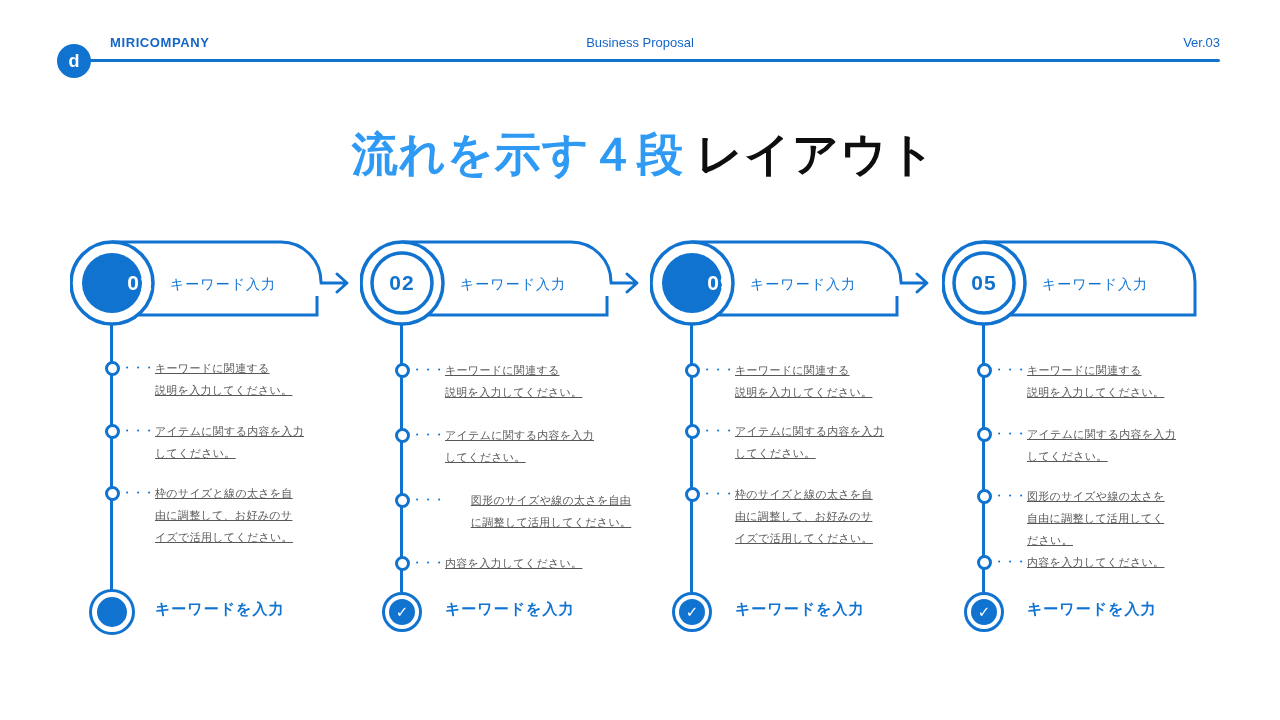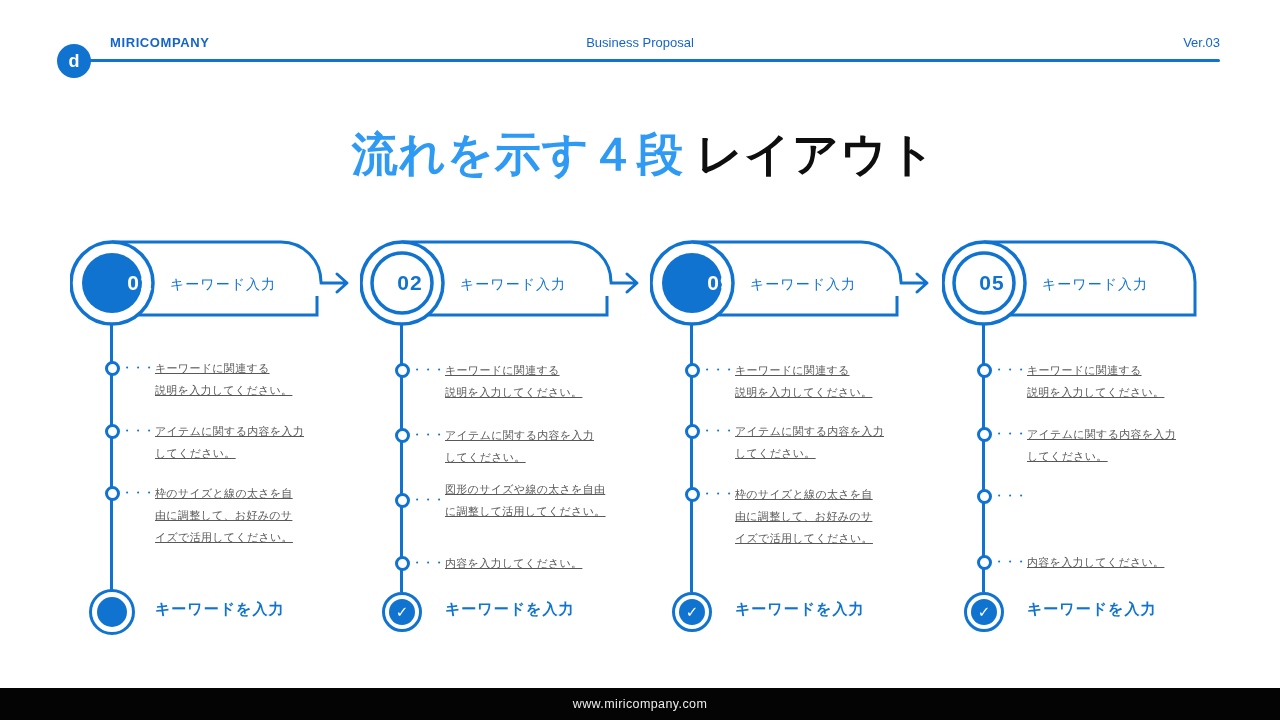--- a/index.html
+++ b/index.html
@@ -21,21 +21,21 @@
   .title{position:absolute;top:121px;left:0;width:100%;margin:4px;text-align:center;
         font-size:46px;font-weight:900;letter-spacing:1px;line-height:58px;}
   .t-blue{color:var(--title-blue);}
   .t-black{color:#0e0e0e;margin-left:12px;}
   
   .column{position:absolute;top:238px;width:292px;height:400px;}
   .head-svg{position:absolute;left:0;top:0;width:292px;height:96px;}
   .num{position:absolute;left:14px;top:33px;width:56px;text-align:center;
         font-size:21px;font-weight:600;letter-spacing:1px;line-height:24px;}
   .num.filled{color:#ffffff;margin-left:28px;}
-  .num.outline{color:var(--primary);padding-left:8px;}
+  .num.outline{color:var(--primary);}
   .tab-label{position:absolute;left:88px;top:36px;width:130px;text-align:center;
         font-size:14px;font-weight:500;color:var(--primary);letter-spacing:1px;line-height:20px;}
   .tline{position:absolute;left:40px;top:87px;width:3px;height:267px;background:var(--primary);}
   .node{position:absolute;left:35px;width:15px;height:15px;border:3px solid var(--primary);
         border-radius:50%;background:#fff;box-sizing:border-box;}
   .dots{position:absolute;left:52px;width:32px;font-size:10px;font-weight:700;
         color:var(--primary);letter-spacing:1px;line-height:22px;}
   .btext{position:absolute;left:85px;width:212px;font-size:11px;line-height:22px;
         color:#585858;white-space:pre-line;letter-spacing:.3px;text-decoration:underline;}
   .bicon{position:absolute;left:22px;top:354px;width:40px;height:40px;border:3px solid var(--primary);
@@ -110,21 +110,21 @@
         <span class="node" style="top: 125px;"></span>
         <span class="dots" style="top: 121px;">・・・</span>
         <div class="btext" style="top: 121px;">キーワードに関連する
 説明を入力してください。</div>
         <span class="node" style="top: 190px;"></span>
         <span class="dots" style="top: 186px;">・・・</span>
         <div class="btext" style="top: 186px;">アイテムに関する内容を入力
 してください。</div>
         <span class="node" style="top: 255px;"></span>
         <span class="dots" style="top: 251px;">・・・</span>
-        <div class="btext" style="top: 240px;">図形のサイズや線の太さを自由
+        <div class="btext" style="top: 251px; text-align: center;">図形のサイズや線の太さを自由
 に調整して活用してください。</div>
         <span class="node" style="top: 318px;"></span>
         <span class="dots" style="top: 314px;">・・・</span>
         <div class="btext" style="top: 314px;">内容を入力してください。</div>
         <div class="bicon">
           <div class="bdisc">
             <span class="chk">✓</span>
           </div>
         </div>
         <div class="blabel">キーワードを入力</div>
@@ -172,28 +172,28 @@
         <span class="node" style="top: 125px;"></span>
         <span class="dots" style="top: 121px;">・・・</span>
         <div class="btext" style="top: 121px;">キーワードに関連する
 説明を入力してください。</div>
         <span class="node" style="top: 189px;"></span>
         <span class="dots" style="top: 185px;">・・・</span>
         <div class="btext" style="top: 185px;">アイテムに関する内容を入力
 してください。</div>
         <span class="node" style="top: 251px;"></span>
         <span class="dots" style="top: 247px;">・・・</span>
+        <div class="btext" style="top: 247px;">図形のサイズや線の太さを
+自由に調整して活用してく
+ださい。</div>
         <span class="node" style="top: 317px;"></span>
         <span class="dots" style="top: 313px;">・・・</span>
         <div class="btext" style="top: 313px;">内容を入力してください。</div>
         <div class="bicon">
           <div class="bdisc">
             <span class="chk">✓</span>
           </div>
         </div>
         <div class="blabel">キーワードを入力</div>
       </section>
     </div>
 
-  <div class="footer">
-    <span>www.miricompany.com</span>
-  </div>
 </div>
 
 </body></html>

